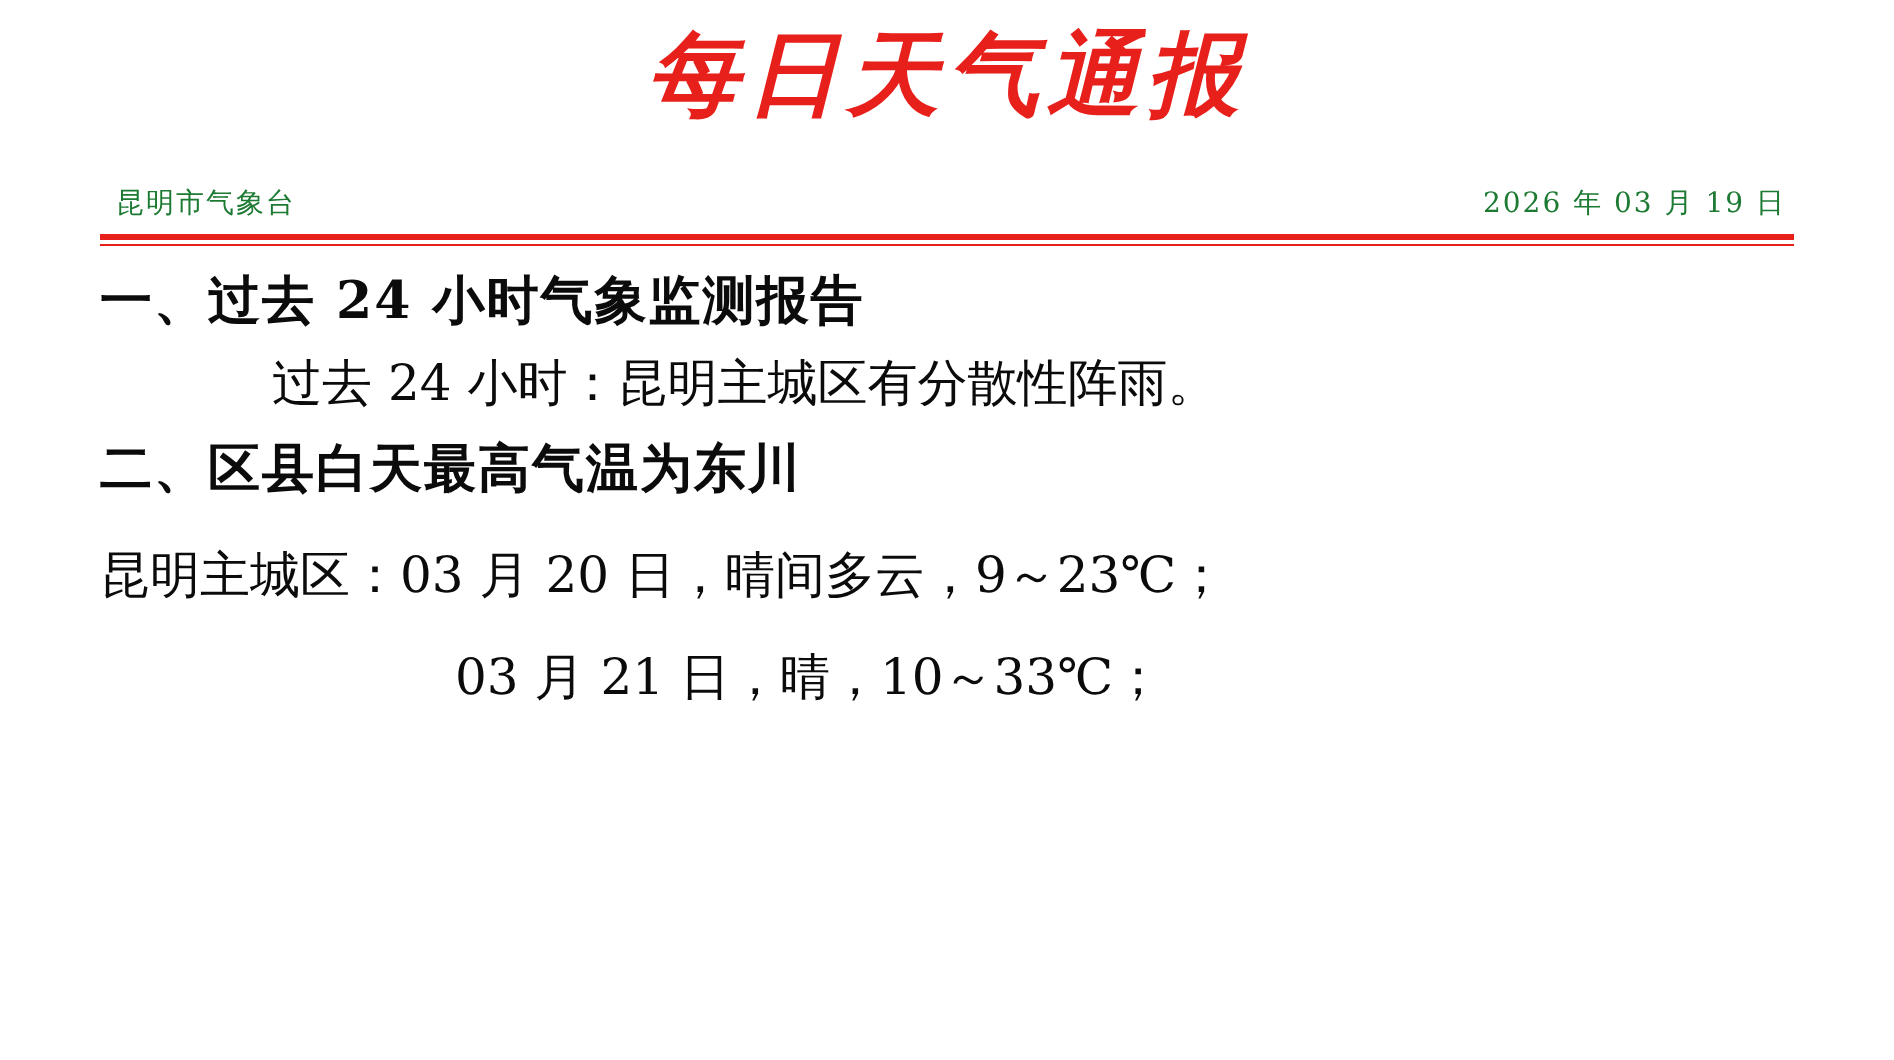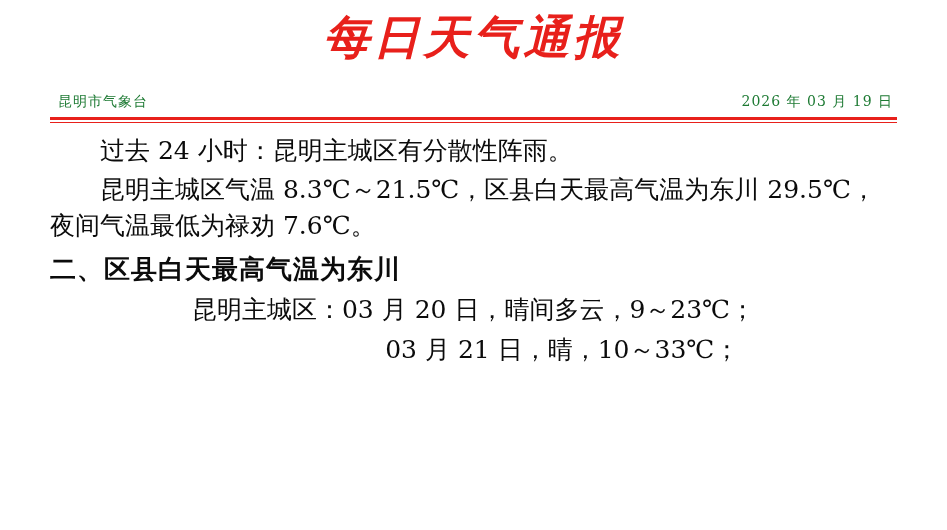--- a/index.html
+++ b/index.html
@@ -65,25 +65,25 @@
   }
   .section-head {
     font-weight: bold;
     font-size: 26px;
     letter-spacing: 1px;
     margin-top: 8px;
   }
   .para {
     text-indent: 2em;
     margin-top: 4px;
+    margin-left: 36px;
   }
   .forecast-line {
-    margin-top: 4px;
+    margin-top: 16px;
     white-space: nowrap;
-    text-align: center;
   }
   .forecast-indent {
     display: inline-block;
     width: 7.1em;
   }
 </style>
 </head>
 <body>
 
 <div class="page">
@@ -93,22 +93,22 @@
   <div class="meta-row">
     <span class="meta-left">昆明市气象台</span>
     <span class="meta-right">2026 年 03 月 19 日</span>
   </div>
 
   <div class="rule"></div>
   <div class="rule-thin"></div>
 
   <div class="body">
 
+    <div class="section-head">一、过去 24 小时气象监测报告</div>
     <div class="para">过去 24 小时：昆明主城区有分散性阵雨。</div>
-    <div class="para">昆明主城区气温 8.3℃～21.5℃，区县白天最高气温为东川 29.5℃，夜间气温最低为禄劝 7.6℃。</div>
 
     <div class="section-head">二、区县白天最高气温为东川</div>
 
     <div class="forecast-line">
       <span>昆明主城区：</span><span>03 月 20 日，晴间多云，9～23℃；</span>
     </div>
     <div class="forecast-line">
       <span class="forecast-indent"></span><span>03 月 21 日，晴，10～33℃；</span>
     </div>
 

